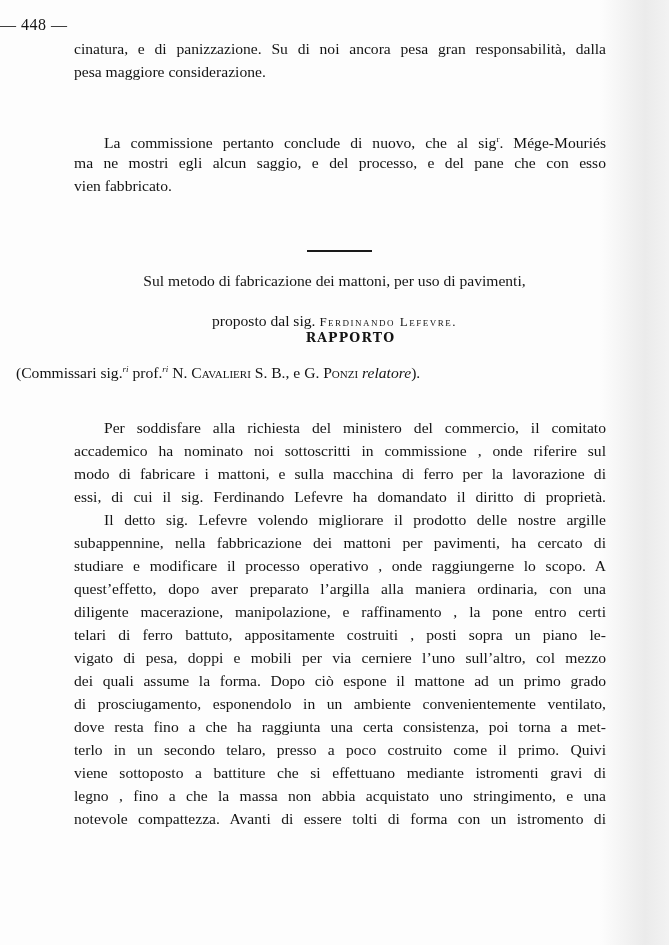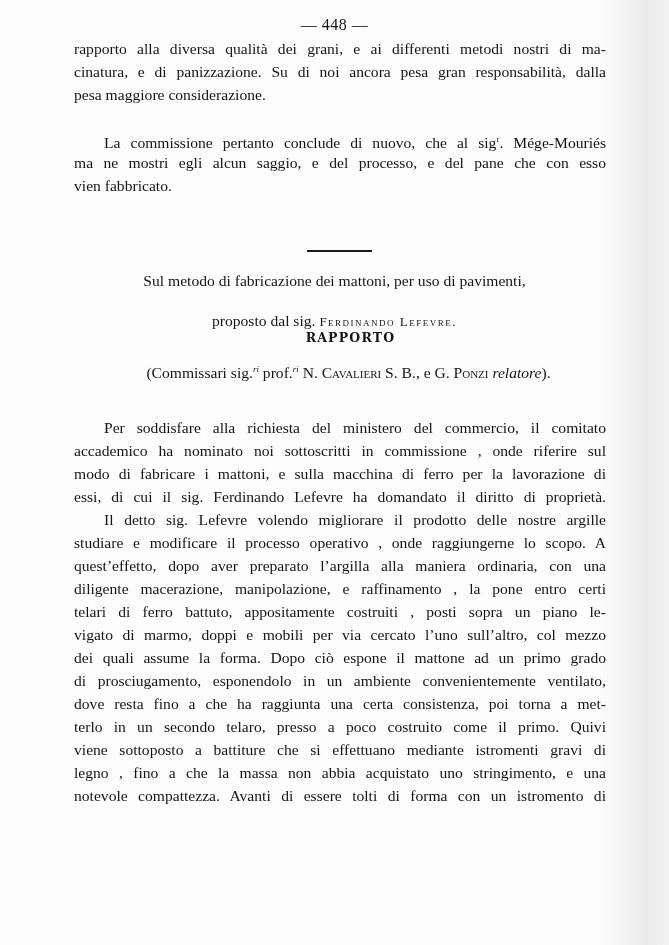--- a/index.html
+++ b/index.html
@@ -21,21 +21,21 @@
       width: 669px; height: 945px;
       background:
         linear-gradient(to right, rgba(255,255,255,0) 0px, rgba(255,255,255,0) 600px, rgba(220,220,220,0.55) 645px, rgba(235,235,235,0.6) 669px),
         #fdfdfd;
     }
     .page-number {
       position: absolute;
       top: 16px;
       left: 0;
       width: 669px;
-      text-align: center;
+      text-align: left;
       font-size: 16px;
       letter-spacing: 0.5px;
     }
     .text-block {
       position: absolute;
       left: 74px;
       width: 532px;
       font-size: 15.6px;
       line-height: 23px;
     }
@@ -85,24 +85,23 @@
       font-size: 12.5px;
       letter-spacing: 1.2px;
       font-family: "DejaVu Serif", serif;
       margin-left: 16px;
     }
     .commissioners {
       position: absolute;
       top: 358px;
       left: 0;
       width: 669px;
-      text-align: center;
       font-size: 15.6px;
       line-height: 23px;
-      padding-left: 28px;
+      padding-left: 16px;
       box-sizing: border-box;
     }
     .commissioners sup {
       font-size: 9px;
       font-style: italic;
       vertical-align: 6px;
     }
     .sc {
       font-variant: small-caps;
     }
@@ -112,21 +111,20 @@
     .block-3 { top: 416px; }
   </style>
 </head>
 <body>
 
 <div class="page">
 
   <div class="page-number">— 448 —</div>
 
   <div class="text-block block-1">
-    <span class="line">rapporto alla diversa qualità dei grani, e ai differenti metodi nostri di ma-</span>
     <span class="line">cinatura, e di panizzazione. Su di noi ancora pesa gran responsabilità, dalla</span>
     <span class="line last">pesa maggiore considerazione.</span>
   </div>
 
   <div class="text-block block-2">
     <span class="line indent"><span>La commissione pertanto conclude di nuovo, che al sig</span><sup style="font-size:9px;">r</sup><span>. Mége-Mouriés</span></span>
     <span class="line">ma ne mostri egli alcun saggio, e del processo, e del pane che con esso</span>
     <span class="line last">vien fabbricato.</span>
   </div>
 
@@ -142,25 +140,26 @@
 
   <div class="commissioners"><span>(Commissari sig.</span><sup>ri</sup><span> prof.</span><sup>ri</sup><span> N. </span><span class="sc">Cavalieri</span><span> S. B., e G. </span><span class="sc">Ponzi</span> <span class="it">relatore</span><span>).</span></div>
 
   <div class="text-block block-3">
     <span class="line indent">Per soddisfare alla richiesta del ministero del commercio, il comitato</span>
     <span class="line">accademico ha nominato noi sottoscritti in commissione , onde riferire sul</span>
     <span class="line">modo di fabricare i mattoni, e sulla macchina di ferro per la lavorazione di</span>
     <span class="line">essi, di cui il sig. Ferdinando Lefevre ha domandato il diritto di proprietà.</span>
 
     <span class="line indent">Il detto sig. Lefevre volendo migliorare il prodotto delle nostre argille</span>
+    <span class="line">subappennine, nella fabbricazione dei mattoni per pavimenti, ha cercato di</span>
     <span class="line">studiare e modificare il processo operativo , onde raggiungerne lo scopo. A</span>
     <span class="line">quest’effetto, dopo aver preparato l’argilla alla maniera ordinaria, con una</span>
     <span class="line">diligente macerazione, manipolazione, e raffinamento , la pone entro certi</span>
     <span class="line">telari di ferro battuto, appositamente costruiti , posti sopra un piano le-</span>
-    <span class="line">vigato di marmo, doppi e mobili per via cercato l’uno sull’altro, col mezzo</span>
+    <span class="line">vigato di pesa, doppi e mobili per via cerniere l’uno sull’altro, col mezzo</span>
     <span class="line">dei quali assume la forma. Dopo ciò espone il mattone ad un primo grado</span>
     <span class="line">di prosciugamento, esponendolo in un ambiente convenientemente ventilato,</span>
     <span class="line">dove resta fino a che ha raggiunta una certa consistenza, poi torna a met-</span>
     <span class="line">terlo in un secondo telaro, presso a poco costruito come il primo. Quivi</span>
     <span class="line">viene sottoposto a battiture che si effettuano mediante istromenti gravi di</span>
     <span class="line">legno , fino a che la massa non abbia acquistato uno stringimento, e una</span>
     <span class="line">notevole compattezza. Avanti di essere tolti di forma con un istromento di</span>
   </div>
 
 </div>

